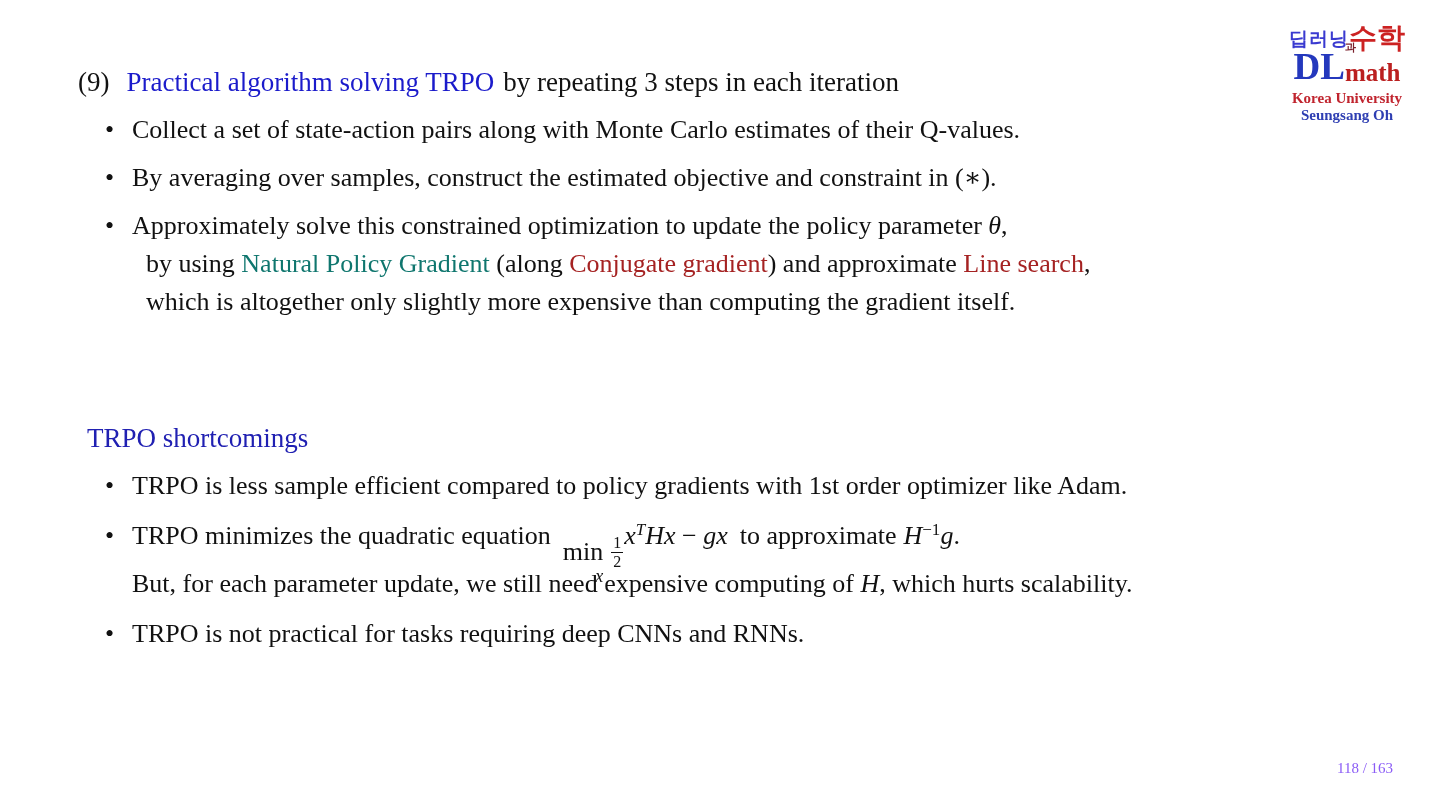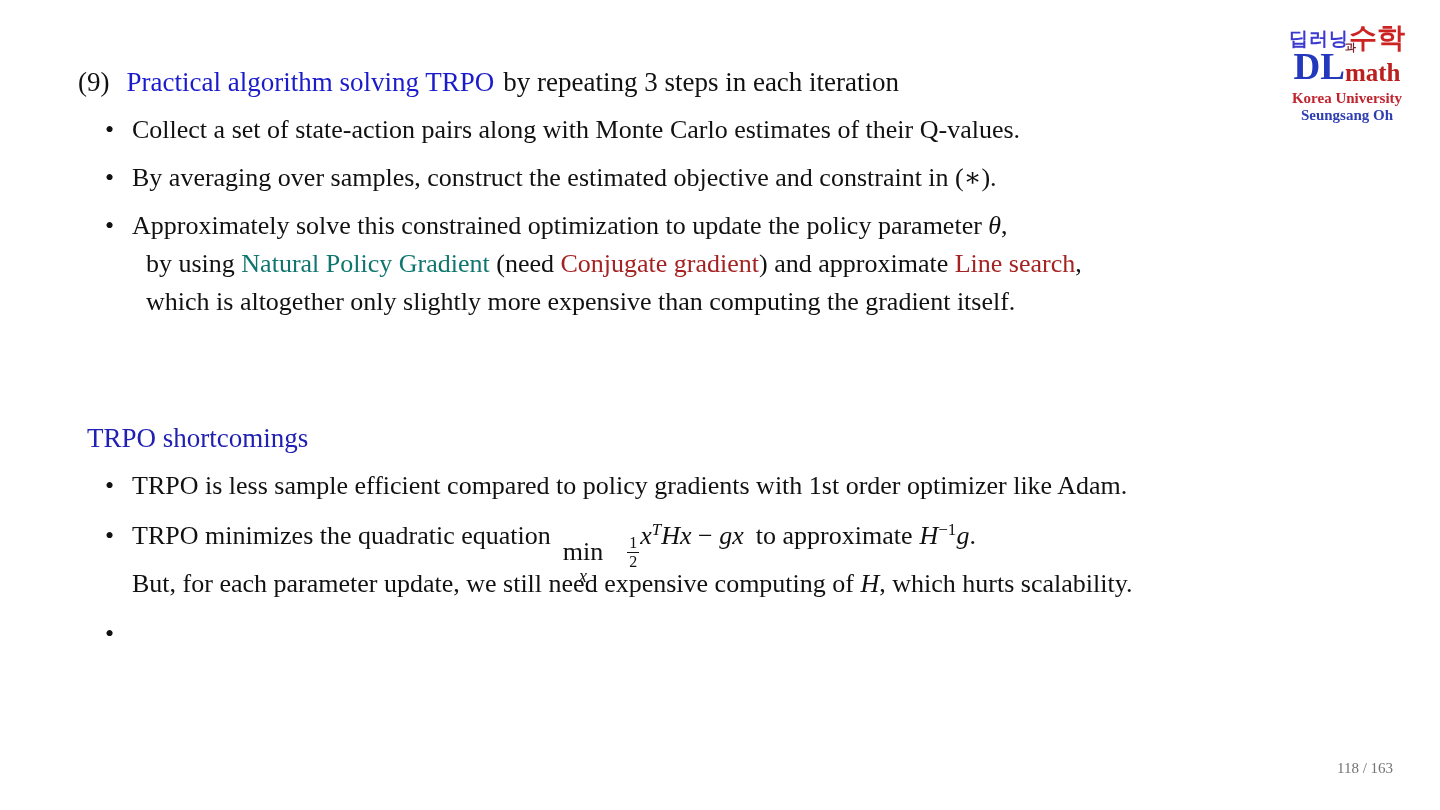--- a/index.html
+++ b/index.html
@@ -19,22 +19,22 @@
   .title .rest { color: #111111; margin-left: 9px; }
   .body-line { font-size: 26px; line-height: 31px; }
   .dot { font-size: 26px; line-height: 31px; color: #111111; }
   .blue { color: #0f766e; }
   .dred { color: #a52222; }
   .it { font-style: italic; }
   .heading { font-size: 27px; line-height: 32px; color: #2020b2; }
   sup.msup { font-size: 17px; font-style: italic; vertical-align: 9px; line-height: 0; }
   sup.msupn { font-size: 17px; vertical-align: 9px; line-height: 0; font-style: normal; }
   .minx {
-    display: inline-flex; flex-direction: column; align-items: center;
-    vertical-align: -16px; line-height: 1; margin-left: 12px; margin-right: 24px;
+    display: inline-flex; flex-direction: column; align-items: flex-end;
+    vertical-align: -16px; line-height: 1; margin-left: 12px; margin-right: 8px;
   }
   .minx .minword { font-size: 26px; }
   .minx .minsub { font-size: 18px; font-style: italic; margin-top: 2px; }
   .frac {
     display: inline-flex; flex-direction: column; align-items: center;
     vertical-align: -4px; line-height: 1; margin-right: 1px;
   }
   .frac .num { font-size: 16px; padding: 0 2px 1px 2px; border-bottom: 1.5px solid #111; }
   .frac .den { font-size: 16px; padding-top: 1px; }
   .gap-l { margin-left: 12px; text-align: center; }
@@ -43,21 +43,21 @@
   .logo { position: absolute; left: 1283px; top: 24px; width: 128px; }
   .logo-row1 { display: flex; align-items: flex-end; justify-content: center; line-height: 1; }
   .logo-kr1 { font-size: 19px; font-weight: bold; color: #3a3ad0; letter-spacing: 1px; padding-bottom: 4px; }
   .logo-kr2 { font-size: 28px; font-weight: bold; color: #cc2222; }
   .logo-row2 { display: flex; align-items: flex-end; justify-content: center; line-height: 1; margin-top: -4px; position: relative; }
   .logo-dl { font-size: 37px; font-weight: bold; color: #2438bd; }
   .logo-conn { font-size: 11px; font-weight: bold; color: #7a1f2b; position: absolute; left: 62px; top: -6px; }
   .logo-math { font-size: 25px; font-weight: bold; color: #bb2020; }
   .logo-univ { font-size: 15px; font-weight: bold; color: #c0242e; text-align: center; margin-top: 5px; line-height: 16px; }
   .logo-auth { font-size: 15px; font-weight: bold; color: #2e3eb2; text-align: center; margin-top: 1px; line-height: 16px; }
-  .pagenum { font-size: 15px; color: #737373; }
+  .pagenum { font-size: 15px; color: #8b5cf6; }
 </style>
 </head>
 <body>
 
 <div class="slide">
 
   <div class="abs title" style="left:78px; top:66px;">
     <span class="num">(9)</span><span class="hl">Practical algorithm solving TRPO</span><span class="rest">by repeating 3 steps in each iteration</span>
   </div>
 
@@ -65,21 +65,21 @@
   <div class="abs body-line" style="left:132px; top:114px;">Collect a set of state-action pairs along with Monte Carlo estimates of their Q-values.</div>
 
   <div class="abs dot" style="left:105px; top:162px;">•</div>
   <div class="abs body-line" style="left:132px; top:162px;">By averaging over samples, construct the estimated objective and constraint in (∗).</div>
 
   <div class="abs dot" style="left:105px; top:210px;">•</div>
   <div class="abs body-line" style="left:132px; top:210px;text-align:right;">
     <span>Approximately solve this constrained optimization to update the policy parameter </span><span class="it">θ</span><span>,</span>
   </div>
   <div class="abs body-line" style="left:146px; top:248px;">
-    <span>by using </span><span class="blue">Natural Policy Gradient</span><span> (need </span><span class="dred">Conjugate gradient</span><span>) and approximate </span><span class="dred">Line search</span><span>,</span>
+    <span>by using </span><span class="blue">Natural Policy Gradient</span><span> (along </span><span class="dred">Conjugate gradient</span><span>) and approximate </span><span class="dred">Line search</span><span>,</span>
   </div>
   <div class="abs body-line" style="left:146px; top:286px;">which is altogether only slightly more expensive than computing the gradient itself.</div>
 
   <div class="abs heading" style="left:87px; top:422px;">TRPO shortcomings</div>
 
   <div class="abs dot" style="left:105px; top:470px;">•</div>
   <div class="abs body-line" style="left:132px; top:470px;">TRPO is less sample efficient compared to policy gradients with 1st order optimizer like Adam.</div>
 
   <div class="abs dot" style="left:105px; top:520px;">•</div>
   <div class="abs body-line" style="left:132px; top:520px;">
@@ -89,20 +89,21 @@
       </span><span class="frac">
         <span class="num">1</span>
         <span class="den">2</span>
       </span><span class="it">x</span><sup class="msup">T</sup><span class="it">Hx</span><span> − </span><span class="it">gx</span><span class="gap-l">to approximate</span><span class="it gap-s">H</span><sup class="msupn">−1</sup><span class="it">g</span><span>.</span>
   </div>
   <div class="abs body-line" style="left:132px; top:568px;">
     <span>But, for each parameter update, we still need expensive computing of </span><span class="it">H</span><span>, which hurts scalability.</span>
   </div>
 
   <div class="abs dot" style="left:105px; top:618px;">•</div>
+  <div class="abs body-line" style="left:132px; top:618px;">TRPO is not practical for tasks requiring deep CNNs and RNNs.</div>
 
   <div class="logo">
     <div class="logo-row1">
       <span class="logo-kr1">딥러닝</span>
         <span class="logo-kr2">수학</span>
     </div>
     <div class="logo-row2">
       <span class="logo-dl">DL</span>
         <span class="logo-conn">과</span>
         <span class="logo-math">math</span>

